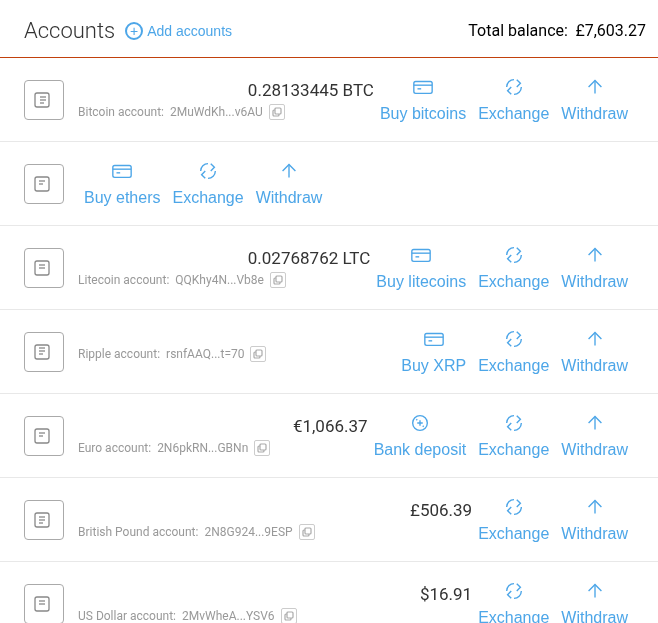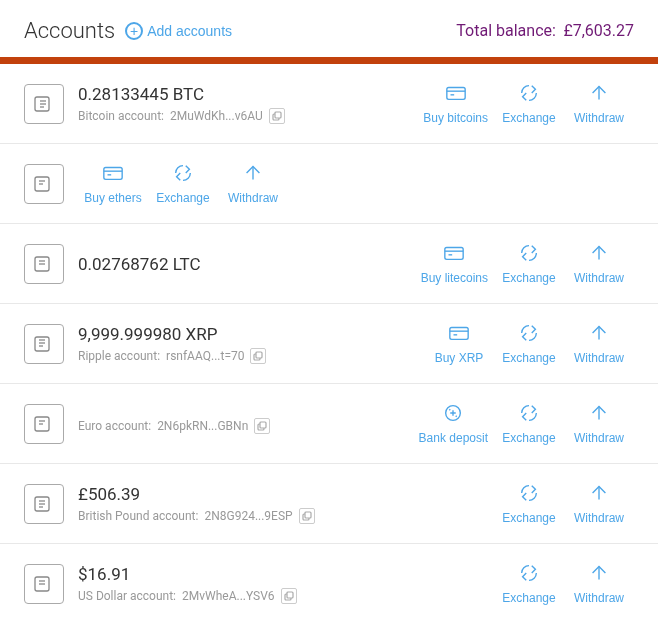--- a/index.html
+++ b/index.html
@@ -7,22 +7,22 @@
       font-family: -apple-system, BlinkMacSystemFont, 'Segoe UI', Roboto, sans-serif;
       background: #fff;
       color: #333;
       width: 658px;
       min-height: 623px;
     }
     .page-header {
       display: flex;
       align-items: center;
       justify-content: space-between;
-      padding: 18px 24px 14px 24px;
-      border-bottom: 7px solid #c2410c;
+      padding: 18px 12px 14px 24px;
+      border-bottom: 1px solid #c2410c;
     }
     .header-left {
       display: flex;
       align-items: center;
       gap: 10px;
     }
     .page-title {
       font-size: 22px;
       font-weight: 300;
       color: #333;
@@ -48,21 +48,21 @@
       justify-content: center;
       font-size: 14px;
       line-height: 1;
       color: #4da6e8;
     }
     .total-balance {
       font-size: 14px;
       color: #888;
     }
     .total-balance span {
-      color: #701a75;
+      color: #000000;
       font-size: 16px;
       font-weight: 400;
       margin-left: 4px;
     }
     .account-row {
       display: flex;
       align-items: center;
       padding: 14px 24px;
       border-bottom: 1px solid #e8e8e8;
     }
@@ -73,20 +73,21 @@
       border-radius: 4px;
       display: flex;
       align-items: center;
       justify-content: center;
       margin-right: 14px;
       flex-shrink: 0;
       color: #777;
     }
     .account-info {
       flex: 1;
+      text-align: right;
     }
     .account-amount {
       font-size: 17px;
       font-weight: 400;
       color: #333;
     }
     .account-sub {
       display: flex;
       align-items: center;
       gap: 6px;
@@ -115,21 +116,21 @@
       display: flex;
       flex-direction: column;
       align-items: center;
       gap: 4px;
       min-width: 70px;
       cursor: pointer;
       background: none;
       border: none;
       padding: 4px 6px;
       color: #4da6e8;
-      font-size: 12px;
+      font-size: 16px;
     }
     .action-btn .action-icon {
       color: #4da6e8;
       font-size: 20px;
       line-height: 1;
     }
     .action-btn svg {
       width: 22px;
       height: 22px;
       stroke: #4da6e8;
@@ -250,20 +251,30 @@
     <div class="account-row">
       <div class="account-icon">
         <svg class="icon-svg" viewBox="0 0 24 24">
           <rect x="3" y="5" width="14" height="14" rx="2" stroke="#888" stroke-width="1.3" fill="none"></rect>
           <line x1="7" y1="9" x2="13" y2="9" stroke="#888" stroke-width="1.3"></line>
           <line x1="7" y1="12" x2="13" y2="12" stroke="#888" stroke-width="1.3"></line>
         </svg>
       </div>
       <div class="account-info">
         <div class="account-amount">0.02768762 LTC</div>
+        <div class="account-sub">
+          <span>Litecoin account:</span>
+          <span>QQKhy4N...Vb8e</span>
+          <span class="addr-copy">
+            <svg width="10" height="10" viewBox="0 0 10 10" fill="none" stroke="#aaa" stroke-width="1.2">
+              <rect x="1" y="3" width="6" height="6" rx="1"></rect>
+              <rect x="3" y="1" width="6" height="6" rx="1" fill="white" stroke="#aaa"></rect>
+            </svg>
+          </span>
+        </div>
       </div>
       <div class="account-actions">
         <button class="action-btn">
           <span class="action-icon"><svg width="22" height="22" viewBox="0 0 24 24" fill="none" stroke="#4da6e8" stroke-width="1.5">
               <rect x="2" y="6" width="20" height="13" rx="2"></rect>
               <line x1="2" y1="10" x2="22" y2="10"></line>
               <line x1="6" y1="14" x2="10" y2="14"></line>
             </svg></span>
           <span>Buy litecoins</span>
         </button>
@@ -288,21 +299,20 @@
     <div class="account-row">
       <div class="account-icon">
         <svg class="icon-svg" viewBox="0 0 24 24">
           <rect x="3" y="5" width="14" height="14" rx="2" stroke="#888" stroke-width="1.3" fill="none"></rect>
           <line x1="7" y1="8" x2="13" y2="8" stroke="#888" stroke-width="1.3"></line>
           <line x1="7" y1="11" x2="13" y2="11" stroke="#888" stroke-width="1.3"></line>
           <line x1="7" y1="14" x2="11" y2="14" stroke="#888" stroke-width="1.3"></line>
         </svg>
       </div>
       <div class="account-info">
-        <div class="account-amount">9,999.999980 XRP</div>
         <div class="account-sub">
           <span>Ripple account:</span>
           <span>rsnfAAQ...t=70</span>
           <span class="addr-copy">
             <svg width="10" height="10" viewBox="0 0 10 10" fill="none" stroke="#aaa" stroke-width="1.2">
               <rect x="1" y="3" width="6" height="6" rx="1"></rect>
               <rect x="3" y="1" width="6" height="6" rx="1" fill="white" stroke="#aaa"></rect>
             </svg>
           </span>
         </div>
@@ -336,20 +346,21 @@
     </div>
     <div class="account-row">
       <div class="account-icon">
         <svg class="icon-svg" viewBox="0 0 24 24">
           <rect x="3" y="5" width="14" height="14" rx="2" stroke="#888" stroke-width="1.3" fill="none"></rect>
           <line x1="7" y1="9" x2="13" y2="9" stroke="#888" stroke-width="1.3"></line>
           <line x1="7" y1="12" x2="11" y2="12" stroke="#888" stroke-width="1.3"></line>
         </svg>
       </div>
       <div class="account-info">
+        <div class="account-amount">€1,066.37</div>
         <div class="account-sub">
           <span>Euro account:</span>
           <span>2N6pkRN...GBNn</span>
           <span class="addr-copy">
             <svg width="10" height="10" viewBox="0 0 10 10" fill="none" stroke="#aaa" stroke-width="1.2">
               <rect x="1" y="3" width="6" height="6" rx="1"></rect>
               <rect x="3" y="1" width="6" height="6" rx="1" fill="white" stroke="#aaa"></rect>
             </svg>
           </span>
         </div>

